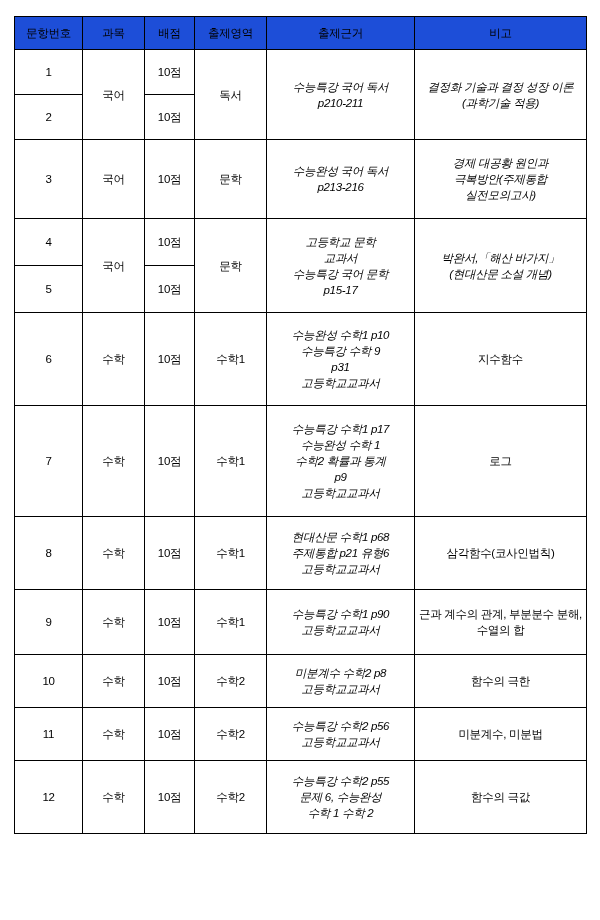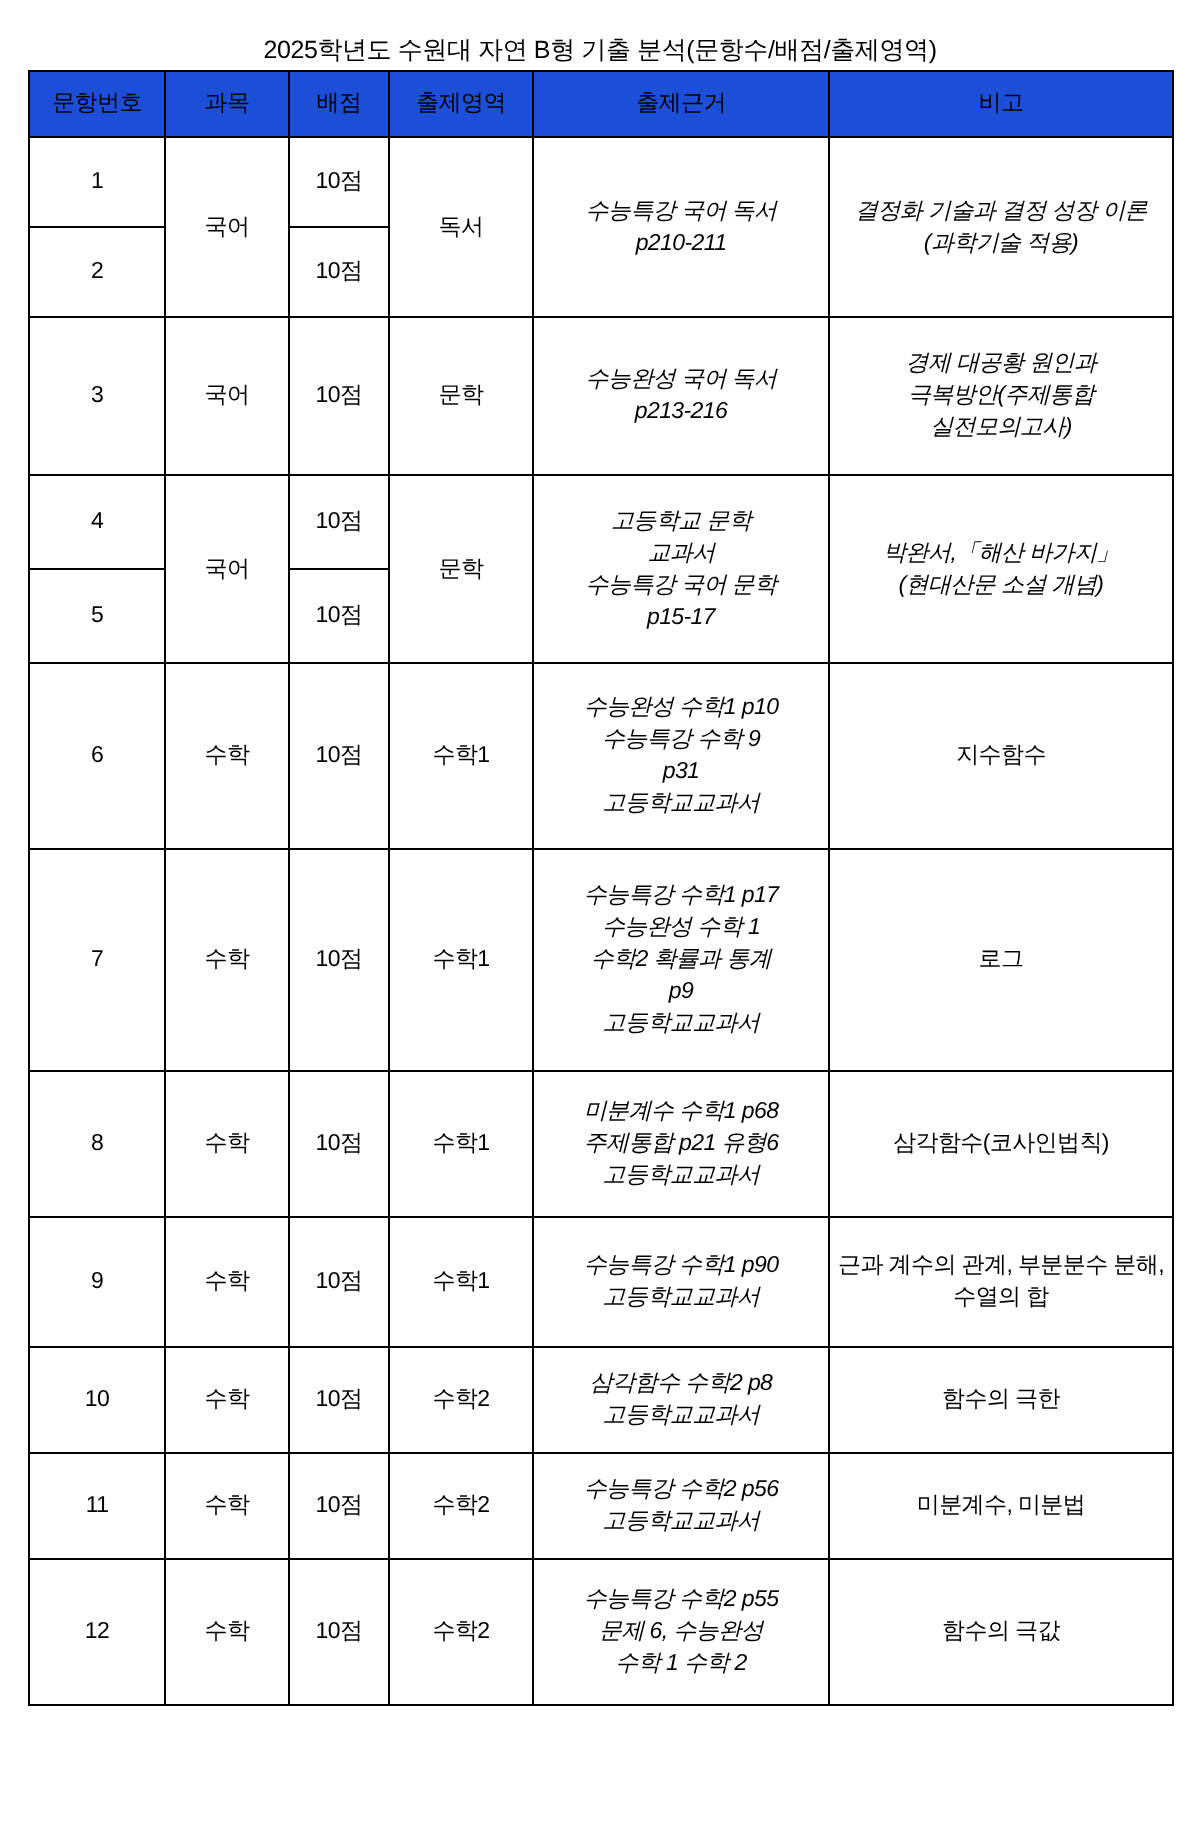--- a/index.html
+++ b/index.html
@@ -65,21 +65,20 @@
   col.c-area { width: 72px; }
   col.c-source { width: 148px; }
   col.c-note { width: 172px; }
   .cell-lines div { display: block; font-style: italic; }
 </style>
 </head>
 <body>
 
 <div class="page">
 
-  <h1 class="doc-title">2025학년도 수원대 자연 B형 기출 분석(문항수/배점/출제영역)</h1>
 
   <table class="exam">
     <colgroup>
       <col class="c-no">
       <col class="c-sub">
       <col class="c-score">
       <col class="c-area">
       <col class="c-source">
       <col class="c-note">
     </colgroup>
@@ -181,21 +180,21 @@
         </td>
         <td>로그</td>
       </tr>
 
       <tr>
         <td style="height:66px">8</td>
         <td>수학</td>
         <td>10점</td>
         <td>수학1</td>
         <td class="cell-lines">
-          <div>미분계수 수학1 p68</div>
+          <div>현대산문 수학1 p68</div>
           <div>주제통합 p21 유형6</div>
           <div>고등학교교과서</div>
         </td>
         <td>삼각함수(코사인법칙)</td>
       </tr>
 
       <tr>
         <td style="height:58px">9</td>
         <td>수학</td>
         <td>10점</td>
@@ -206,21 +205,21 @@
         </td>
         <td>근과 계수의 관계, 부분분수 분해, 수열의 합</td>
       </tr>
 
       <tr>
         <td style="height:46px">10</td>
         <td>수학</td>
         <td>10점</td>
         <td>수학2</td>
         <td class="cell-lines">
-          <div>삼각함수 수학2 p8</div>
+          <div>미분계수 수학2 p8</div>
           <div>고등학교교과서</div>
         </td>
         <td>함수의 극한</td>
       </tr>
 
       <tr>
         <td style="height:46px">11</td>
         <td>수학</td>
         <td>10점</td>
         <td>수학2</td>

